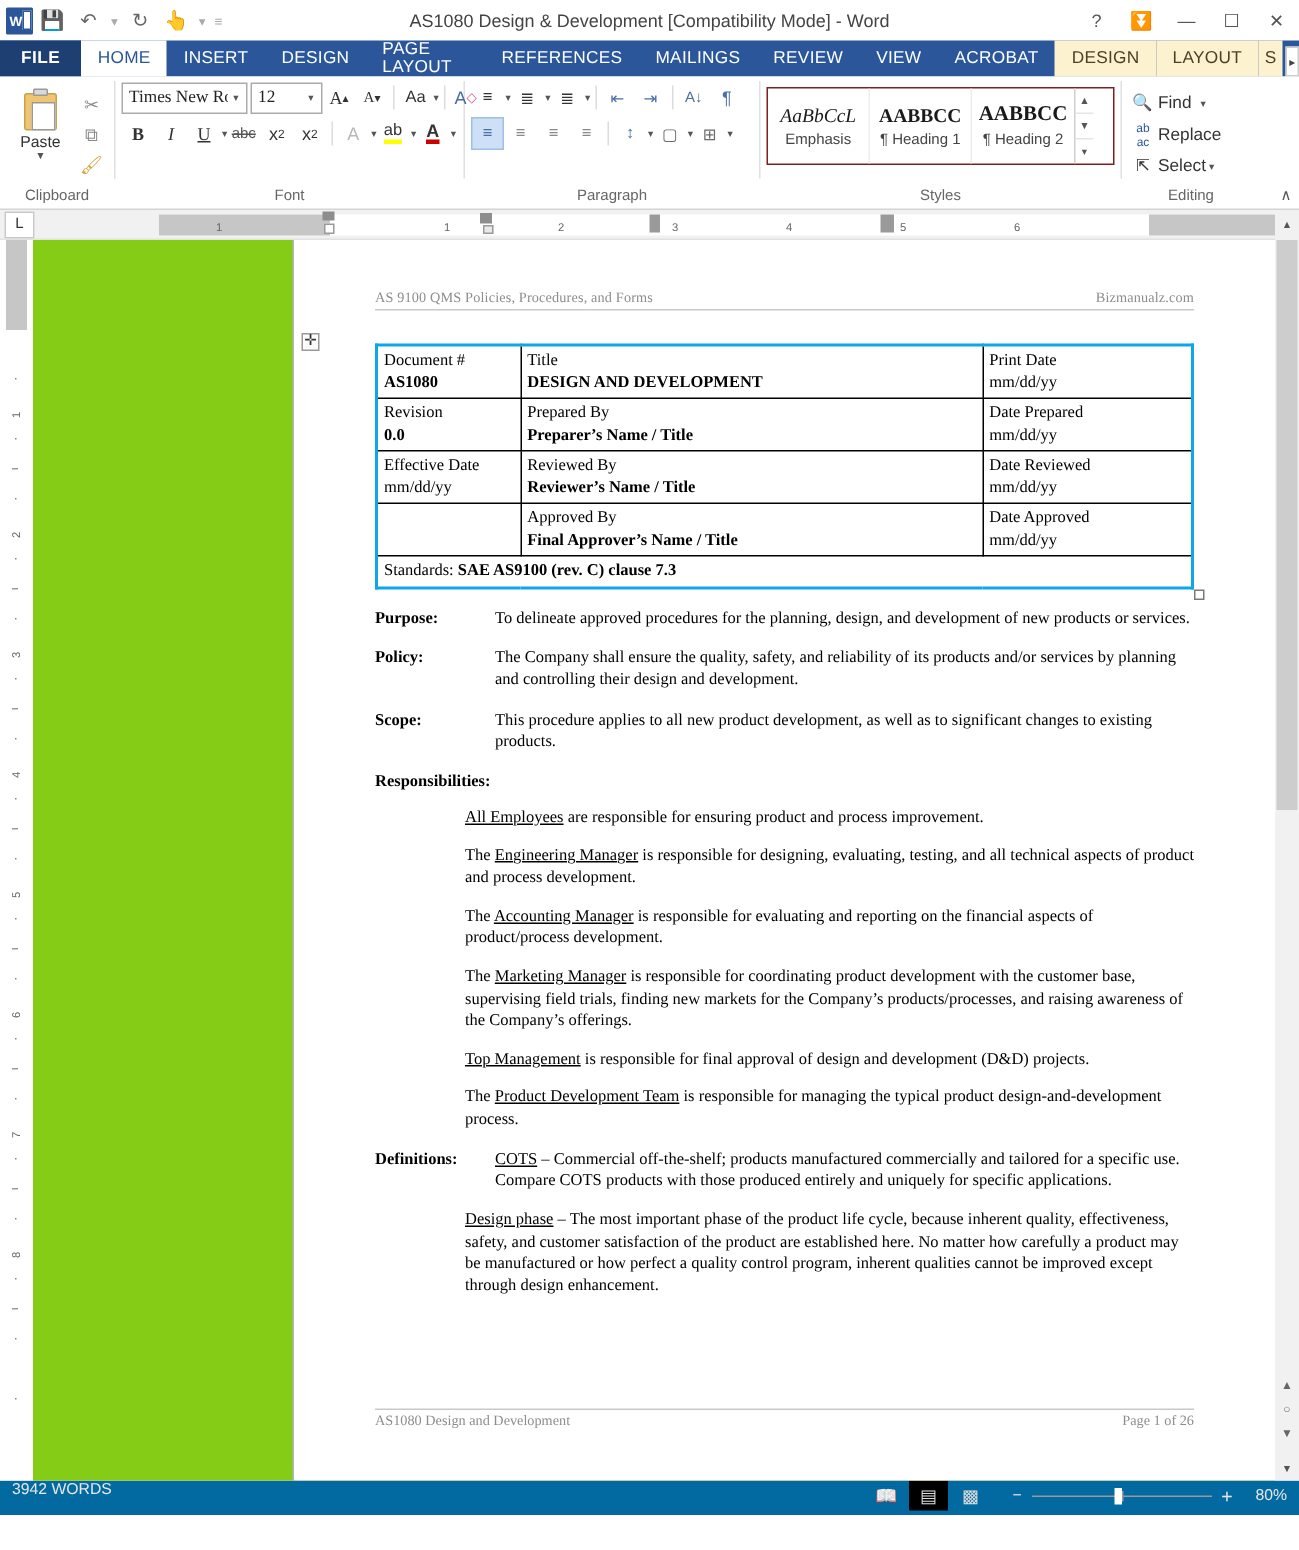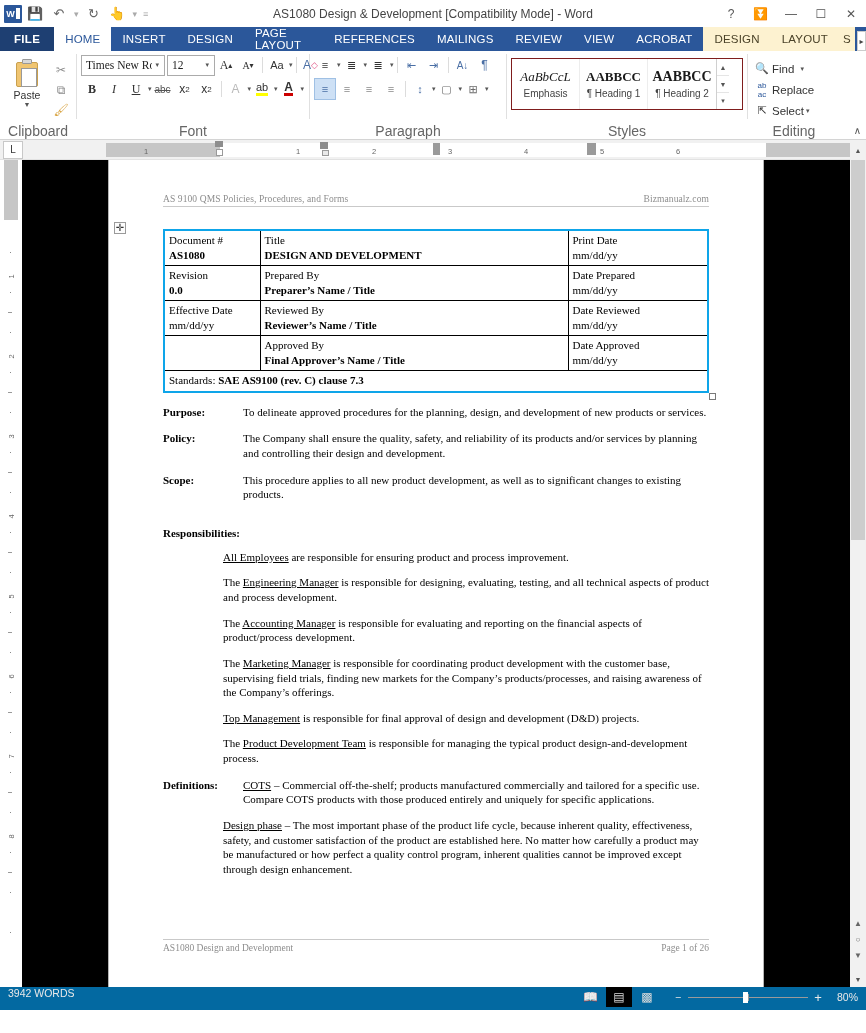--- a/index.html
+++ b/index.html
@@ -66,21 +66,21 @@
   }
 
   
   .ribbon {
     height:89px; background:#fff; border-bottom:1px solid #d4d4d4;
     display:flex; position:relative;
   }
   .grp { position:relative; display:flex; flex-direction:column; padding:3px 4px 0 4px; }
   .grp-body { flex:1; display:flex; align-items:flex-start; }
   .grp-label {
-    font-size:14px; color:#666; text-align:center; height:16px; line-height:16px;
+    font-size:10px; color:#666; text-align:center; height:16px; line-height:16px;
     position:relative;
   }
   .grp-divider { width:1px; background:#e0e0e0; margin:3px 0 20px 0; }
 
   
   .clip { display:flex; padding-top:2px; }
   .paste-btn {
     width:46px; display:flex; flex-direction:column; align-items:center;
     font-size:10.5px; color:#333; padding-top:3px;
   }
@@ -161,21 +161,21 @@
 
   
   .main { display:flex; height:827px; background:#d6d6d6; position:relative; }
   .vruler { width:22px; background:#fff; position:relative; }
   .vr-margin { position:absolute; left:4px; width:14px; background:#c6c6c6; }
   .vr-num { position:absolute; left:5px; font-size:7.5px; color:#666;
      transform:rotate(-90deg); transform-origin:center; width:12px; text-align:center;}
   .vr-dot { position:absolute; left:10px; width:1px; height:1px; background:#888; }
   .vr-dash { position:absolute; left:8px; width:4px; height:1px; background:#999; }
 
-  .canvas { flex:1; background:#000000; overflow:hidden; position:relative; display:flex; justify-content:center;}
+  .canvas { flex:1; background:#84cc16; overflow:hidden; position:relative; display:flex; justify-content:flex-end;}
   .page {
     width:654px; background:#fff; box-shadow:0 0 0 1px #b5b5b5;
     position:relative; padding:34px 54px 0 54px;
     font-family:"Liberation Serif", serif;
   }
 
   
   .doc-hdr {
     display:flex; justify-content:space-between; font-size:9.5px; color:#8d8d8d;
     border-bottom:1px solid #c9c9c9; padding-bottom:2px; letter-spacing:.1px;
@@ -199,21 +199,21 @@
     font-size:11px; line-height:1.32; }
   .lbl { color:#000; }
   .val { font-weight:bold; }
   .c1 { width:96px; }
   .c3 { width:140px; }
 
   
   .sec { display:flex; margin-top:12px; font-size:11px; line-height:1.33; }
   .sec .k { width:80px; font-weight:bold; flex:none; }
   .sec .v { flex:1; }
-  .sec-head { font-weight:bold; font-size:11px; margin-top:25px; }
+  .sec-head { font-weight:bold; font-size:11px; margin-top:13px; }
   .para { font-size:11px; line-height:1.33; margin-top:11px; margin-left:60px; }
   .para.def { margin-left:0; display:flex; }
   .para.def .k { width:80px; font-weight:bold; flex:none; }
   .para.def .v { flex:1; }
   .u { text-decoration:underline; }
 
   
   .doc-ftr {
     position:absolute; left:54px; right:54px; bottom:34px;
     display:flex; justify-content:space-between; font-size:9.5px; color:#8d8d8d;

